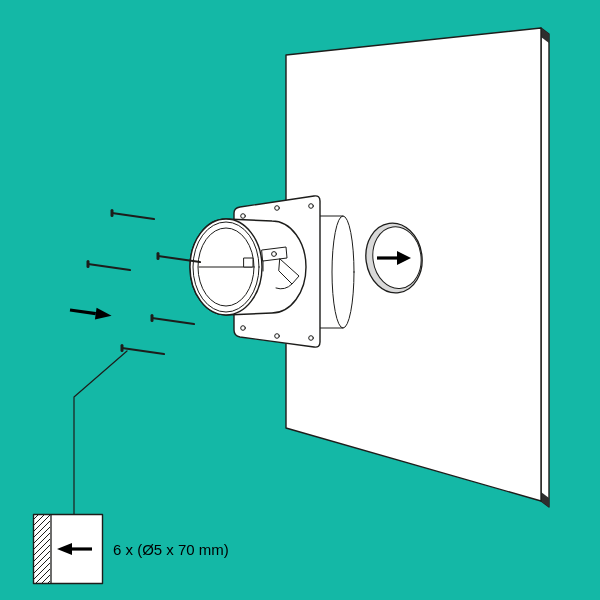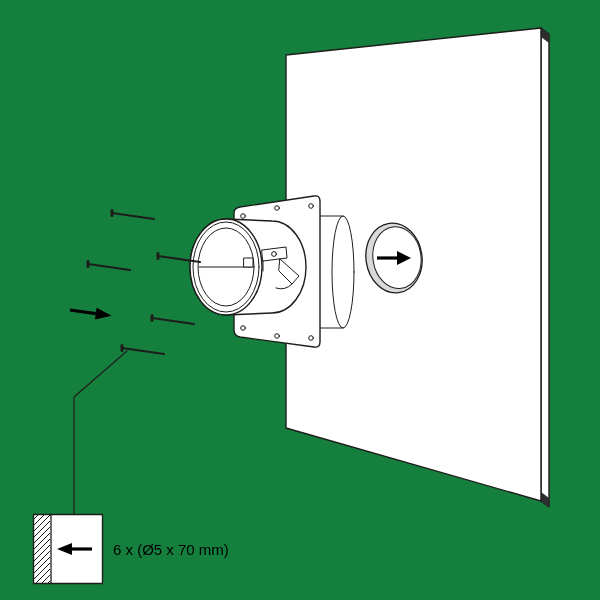--- a/index.html
+++ b/index.html
@@ -5,21 +5,21 @@
   html, body {
     margin: 0;
     padding: 0;
     background: #ffffff;
     font-family: "Liberation Sans", sans-serif;
   }
   .canvas {
     position: relative;
     width: 600px;
     height: 600px;
-    background: #15803d;
+    background: #14b8a6;
     overflow: hidden;
   }
   svg { display: block; }
   .st {
     stroke: #1d1d1b;
     stroke-width: 1.4;
     fill: none;
     stroke-linecap: round;
     stroke-linejoin: round;
   }

